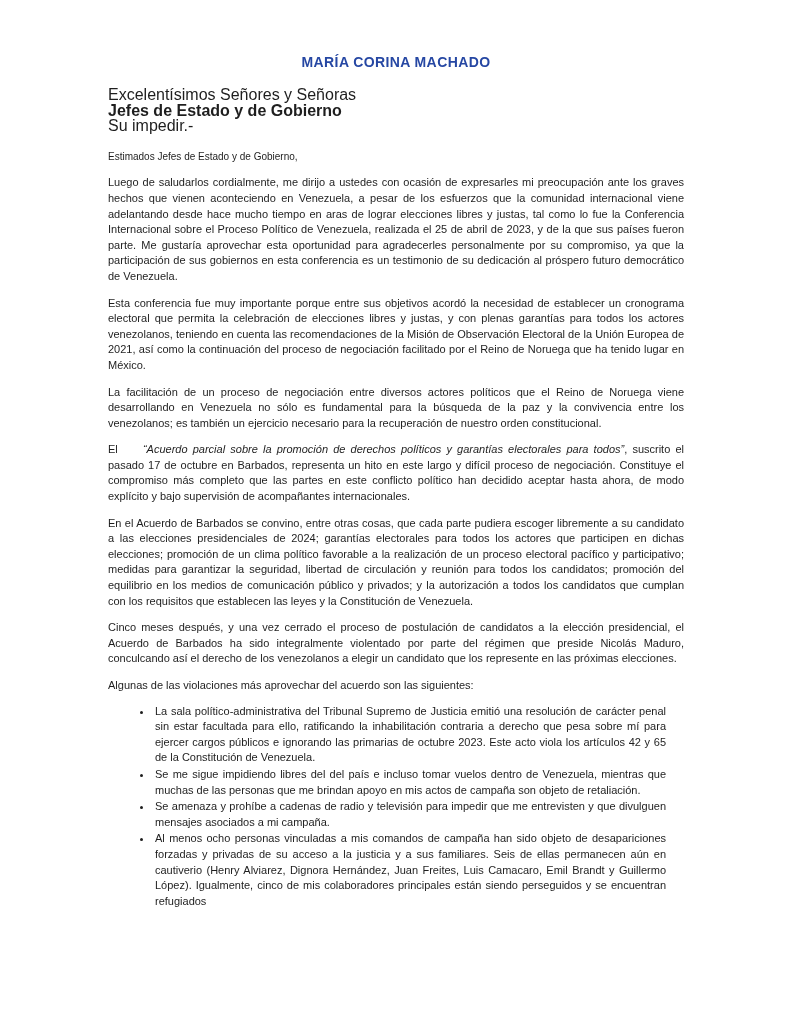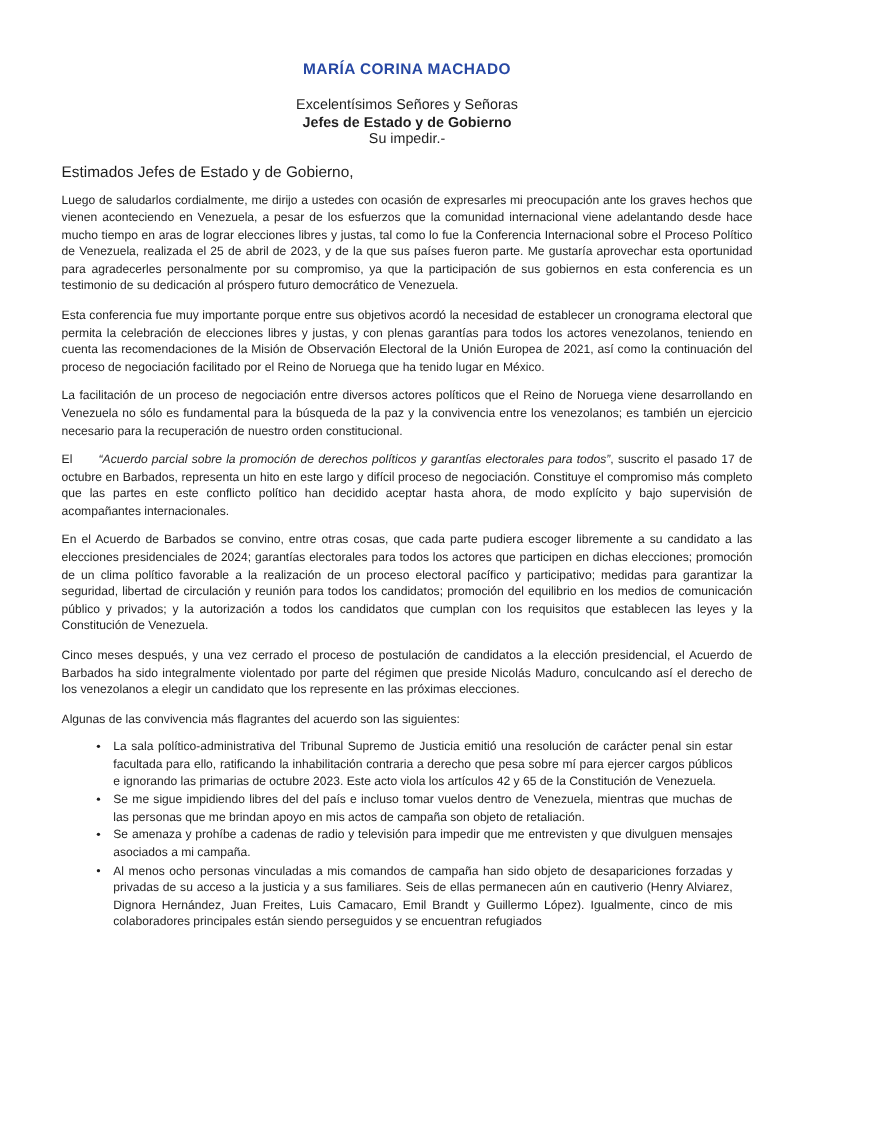--- a/index.html
+++ b/index.html
@@ -2,47 +2,46 @@
 <html style="--title-blue: #2647A3;"><head>
 <meta charset="utf-8">
 <style>
   html, body { margin: 0; padding: 0; background: #e8e8e8; }
   .page {
     width: 791px;
     height: 1024px;
     margin: 0 auto;
     background: #ffffff;
     box-sizing: border-box;
-    padding: 54px 107px 0 56px;
+    padding: 54px 107px 0 108px;
     font-family: "Liberation Sans", sans-serif;
     color: #1e1e1e;
     overflow: hidden;
   }
   .title {
     text-align: center;
     font-weight: bold;
     font-size: 14px;
     letter-spacing: 0.4px;
     color: var(--title-blue, #2647A3);
   }
   .dateline {
     margin-top: 42px;
     text-align: right;
     font-size: 11px;
   }
   .recipient {
     margin-top: 17px;
-    font-size: 13px;
+    font-size: 16px;
     line-height: 15.6px;
-    text-align: center;
   }
   .recipient .bold { font-weight: bold; }
   .salutation {
     margin-top: 15px;
-    font-size: 14px;
+    font-size: 10px;
     line-height: 15.6px;
   }
   p.para {
     margin: 11px 0 0 0;
     font-size: 11px;
     line-height: 15.6px;
     text-align: justify;
   }
   p.intro {
     margin: 11px 0 0 0;
@@ -76,21 +75,21 @@
   <div class="salutation">Estimados Jefes de Estado y de Gobierno,</div>
   <div>
     <div>
         <p class="para"><span>Luego de saludarlos cordialmente, me dirijo a ustedes con ocasión de expresarles mi preocupación ante los graves hechos que vienen aconteciendo en Venezuela, a pesar de los esfuerzos que la comunidad internacional viene adelantando desde hace mucho tiempo en aras de lograr elecciones libres y justas, tal como lo fue la Conferencia Internacional sobre el Proceso Político de Venezuela, realizada el 25 de abril de 2023, y de la que sus países fueron parte. Me gustaría aprovechar esta oportunidad para agradecerles personalmente por su compromiso, ya que la participación de sus gobiernos en esta conferencia es un testimonio de su dedicación al próspero futuro democrático de Venezuela.</span></p>
         <p class="para"><span>Esta conferencia fue muy importante porque entre sus objetivos acordó la necesidad de establecer un cronograma electoral que permita la celebración de elecciones libres y justas, y con plenas garantías para todos los actores venezolanos, teniendo en cuenta las recomendaciones de la Misión de Observación Electoral de la Unión Europea de 2021, así como la continuación del proceso de negociación facilitado por el Reino de Noruega que ha tenido lugar en México.</span></p>
         <p class="para"><span>La facilitación de un proceso de negociación entre diversos actores políticos que el Reino de Noruega viene desarrollando en Venezuela no sólo es fundamental para la búsqueda de la paz y la convivencia entre los venezolanos; es también un ejercicio necesario para la recuperación de nuestro orden constitucional.</span></p>
         <p class="para"><span>El </span><span class="it">“Acuerdo parcial sobre la promoción de derechos políticos y garantías electorales para todos”</span><span>, suscrito el pasado 17 de octubre en Barbados, representa un hito en este largo y difícil proceso de negociación. Constituye el compromiso más completo que las partes en este conflicto político han decidido aceptar hasta ahora, de modo explícito y bajo supervisión de acompañantes internacionales.</span></p>
         <p class="para"><span>En el Acuerdo de Barbados se convino, entre otras cosas, que cada parte pudiera escoger libremente a su candidato a las elecciones presidenciales de 2024; garantías electorales para todos los actores que participen en dichas elecciones; promoción de un clima político favorable a la realización de un proceso electoral pacífico y participativo; medidas para garantizar la seguridad, libertad de circulación y reunión para todos los candidatos; promoción del equilibrio en los medios de comunicación público y privados; y la autorización a todos los candidatos que cumplan con los requisitos que establecen las leyes y la Constitución de Venezuela.</span></p>
         <p class="para"><span>Cinco meses después, y una vez cerrado el proceso de postulación de candidatos a la elección presidencial, el Acuerdo de Barbados ha sido integralmente violentado por parte del régimen que preside Nicolás Maduro, conculcando así el derecho de los venezolanos a elegir un candidato que los represente en las próximas elecciones.</span></p>
       </div>
-    <p class="intro">Algunas de las convivencia más flagrantes del acuerdo son las siguientes:</p>
+    <p class="intro">Algunas de las violaciones más aprovechar del acuerdo son las siguientes:</p>
     <ul class="violations">
         <li>La sala político-administrativa del Tribunal Supremo de Justicia emitió una resolución de carácter penal sin estar facultada para ello, ratificando la inhabilitación contraria a derecho que pesa sobre mí para ejercer cargos públicos e ignorando las primarias de octubre 2023. Este acto viola los artículos 42 y 65 de la Constitución de Venezuela.</li>
         <li>Se me sigue impidiendo libres del del país e incluso tomar vuelos dentro de Venezuela, mientras que muchas de las personas que me brindan apoyo en mis actos de campaña son objeto de retaliación.</li>
         <li>Se amenaza y prohíbe a cadenas de radio y televisión para impedir que me entrevisten y que divulguen mensajes asociados a mi campaña.</li>
         <li>Al menos ocho personas vinculadas a mis comandos de campaña han sido objeto de desapariciones forzadas y privadas de su acceso a la justicia y a sus familiares. Seis de ellas permanecen aún en cautiverio (Henry Alviarez, Dignora Hernández, Juan Freites, Luis Camacaro, Emil Brandt y Guillermo López). Igualmente, cinco de mis colaboradores principales están siendo perseguidos y se encuentran refugiados</li>
       </ul>
   </div>
 </div>
 
 </body></html>

